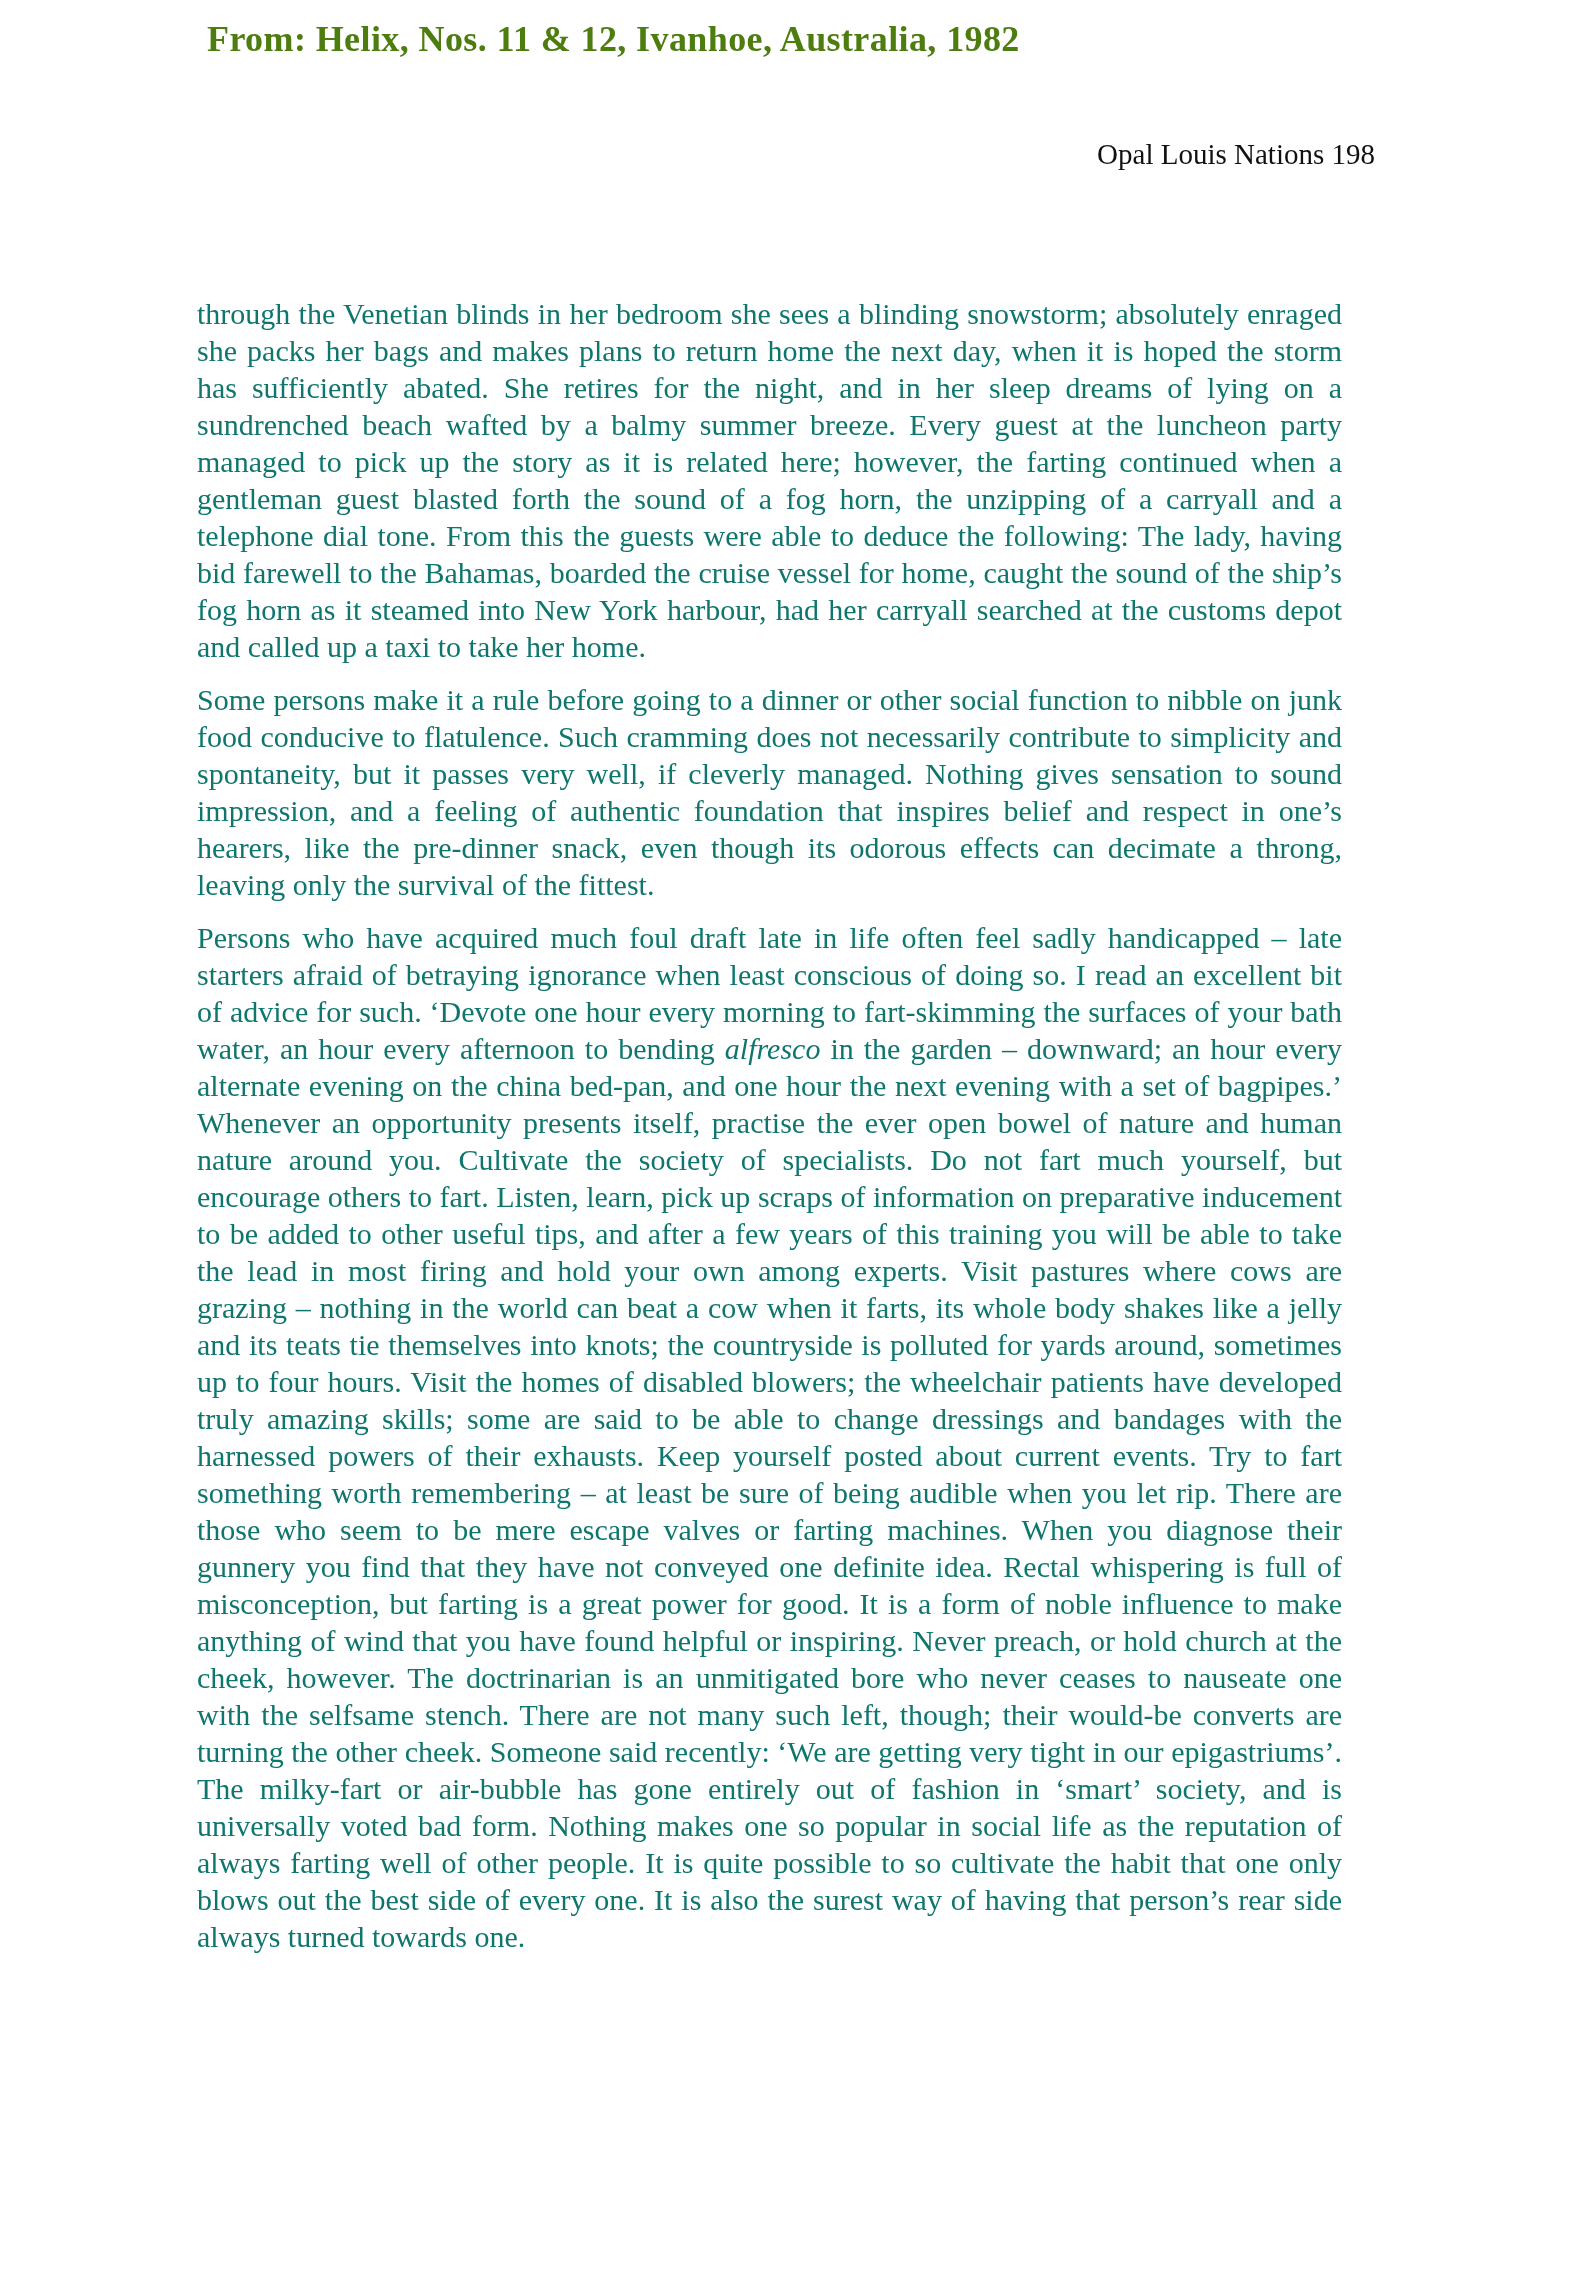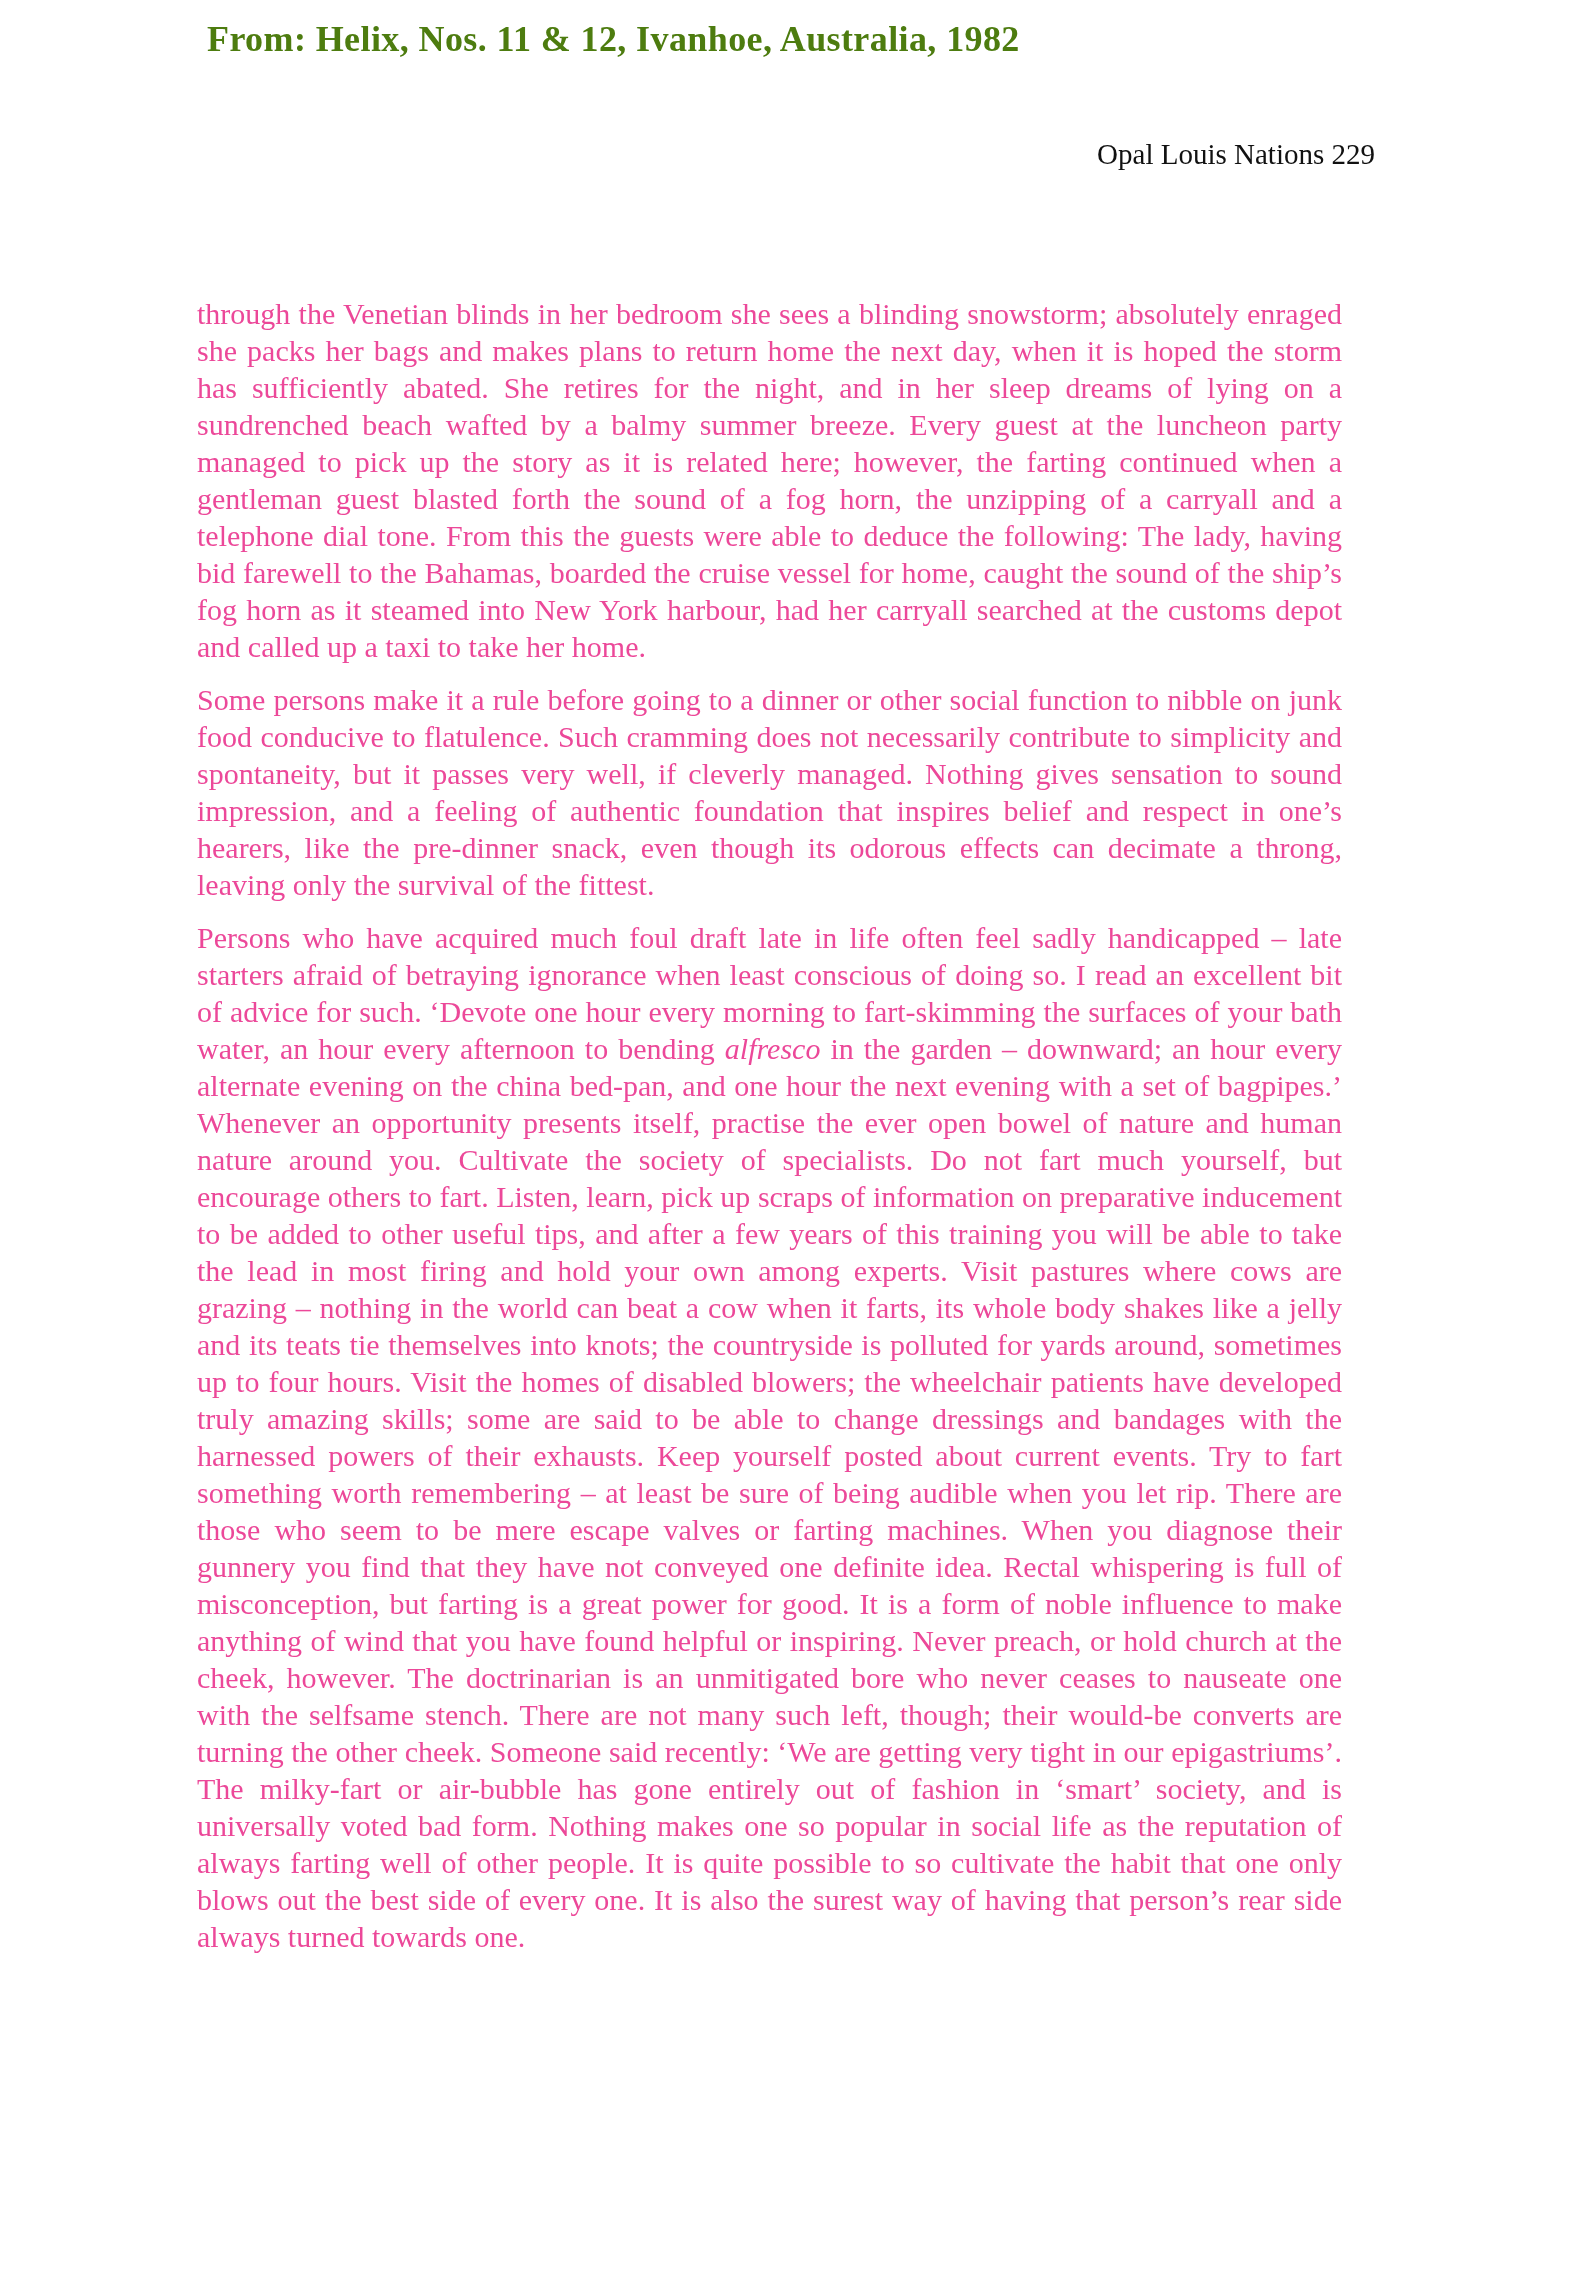--- a/index.html
+++ b/index.html
@@ -9,29 +9,29 @@
       font-family: "Liberation Serif", serif; font-weight: bold;
       font-size: 36px; color: #4d7c0f; letter-spacing: 0.4px;
     }
     .running-head {
       position: absolute; right: 220px; top: 138px;
       font-family: "Liberation Serif", serif; font-size: 29px; color: #111;
     }
     .body-text {
       position: absolute; left: 197px; top: 295px; width: 1145px;
       font-family: "Liberation Serif", serif; font-size: 30px;
-      line-height: 37px; color: #ec4899; text-align: justify;
+      line-height: 37px; color: #0f766e; text-align: justify;
     }
     .body-text p { margin: 0 0 16px 0; }
     .body-text p.continuation { margin-bottom: 16px; }
   </style>
 </head>
 <body>
 
 <div class="source">From: Helix, Nos. 11 &amp; 12, Ivanhoe, Australia, 1982</div>
-<div class="running-head">Opal Louis Nations 229</div>
+<div class="running-head">Opal Louis Nations 198</div>
 
 <div class="body-text">
   <p class="continuation">through the Venetian blinds in her bedroom she sees a blinding snowstorm; absolutely enraged she packs her bags and makes plans to return home the next day, when it is hoped the storm has sufficiently abated. She retires for the night, and in her sleep dreams of lying on a sundrenched beach wafted by a balmy summer breeze. Every guest at the luncheon party managed to pick up the story as it is related here; however, the farting continued when a gentleman guest blasted forth the sound of a fog horn, the unzipping of a carryall and a telephone dial tone. From this the guests were able to deduce the following: The lady, having bid farewell to the Bahamas, boarded the cruise vessel for home, caught the sound of the ship’s fog horn as it steamed into New York harbour, had her carryall searched at the customs depot and called up a taxi to take her home.</p>
   <p>Some persons make it a rule before going to a dinner or other social function to nibble on junk food conducive to flatulence. Such cramming does not necessarily contribute to simplicity and spontaneity, but it passes very well, if cleverly managed. Nothing gives sensation to sound impression, and a feeling of authentic foundation that inspires belief and respect in one’s hearers, like the pre-dinner snack, even though its odorous effects can decimate a throng, leaving only the survival of the fittest.</p>
   <p><span>Persons who have acquired much foul draft late in life often feel sadly handicapped – late starters afraid of betraying ignorance when least conscious of doing so. I read an excellent bit of advice for such. ‘Devote one hour every morning to fart-skimming the surfaces of your bath water, an hour every afternoon to bending </span><em>alfresco</em><span> in the garden – downward; an hour every alternate evening on the china bed-pan, and one hour the next evening with a set of bagpipes.’ Whenever an opportunity presents itself, practise the ever open bowel of nature and human nature around you. Cultivate the society of specialists. Do not fart much yourself, but encourage others to fart. Listen, learn, pick up scraps of information on preparative inducement to be added to other useful tips, and after a few years of this training you will be able to take the lead in most firing and hold your own among experts. Visit pastures where cows are grazing – nothing in the world can beat a cow when it farts, its whole body shakes like a jelly and its teats tie themselves into knots; the countryside is polluted for yards around, sometimes up to four hours. Visit the homes of disabled blowers; the wheelchair patients have developed truly amazing skills; some are said to be able to change dressings and bandages with the harnessed powers of their exhausts. Keep yourself posted about current events. Try to fart something worth remembering – at least be sure of being audible when you let rip. There are those who seem to be mere escape valves or farting machines. When you diagnose their gunnery you find that they have not conveyed one definite idea. Rectal whispering is full of misconception, but farting is a great power for good. It is a form of noble influence to make anything of wind that you have found helpful or inspiring. Never preach, or hold church at the cheek, however. The doctrinarian is an unmitigated bore who never ceases to nauseate one with the selfsame stench. There are not many such left, though; their would-be converts are turning the other cheek. Someone said recently: ‘We are getting very tight in our epigastriums’. The milky-fart or air-bubble has gone entirely out of fashion in ‘smart’ society, and is universally voted bad form. Nothing makes one so popular in social life as the reputation of always farting well of other people. It is quite possible to so cultivate the habit that one only blows out the best side of every one. It is also the surest way of having that person’s rear side always turned towards one.</span></p>
 </div>
 
 
 </body></html>

